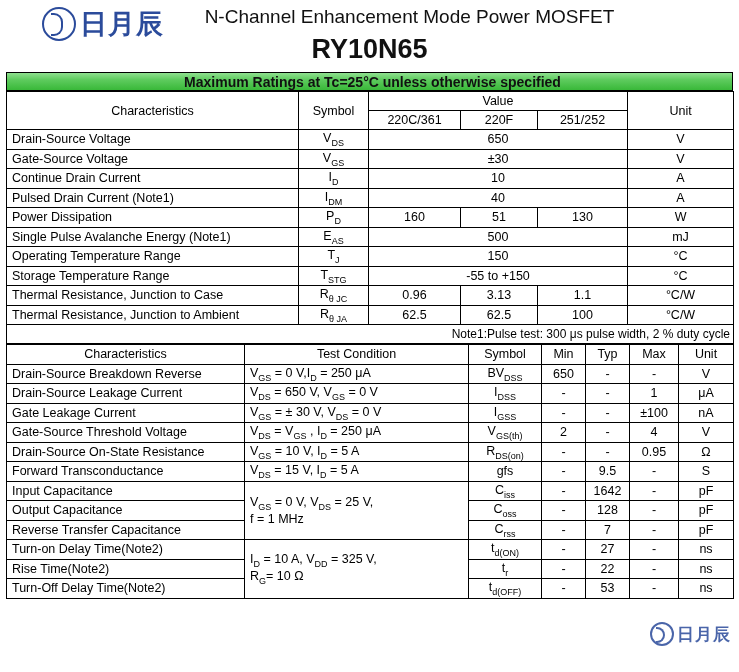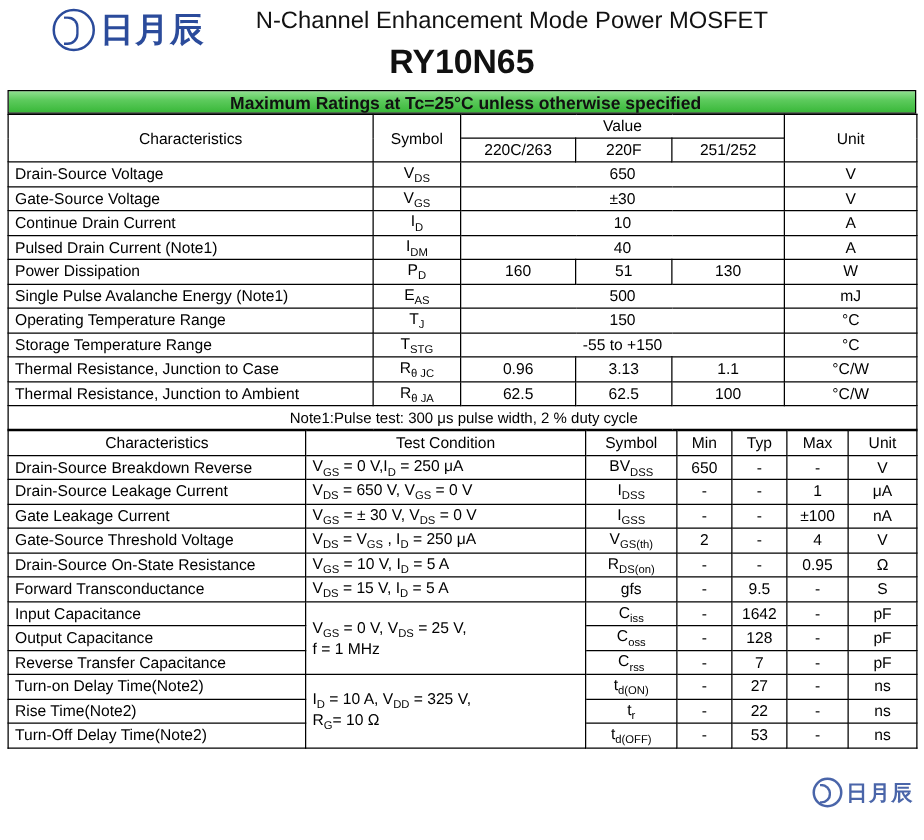--- a/index.html
+++ b/index.html
@@ -66,21 +66,21 @@
     font-size:12.5px;
     font-weight:normal;
     padding:1px 3px;
     height:19px;
     box-sizing:border-box;
     text-align:center;
     vertical-align:middle;
   }
   td.left{text-align:left;padding-left:5px;margin-top:38px;}
   .sub{font-size:9px;vertical-align:sub;}
-  .note-row td{text-align:center;padding-left:5px;font-size:12px;}
+  .note-row td{text-align:right;padding-left:5px;font-size:12px;}
 
   
   .etable td{height:19.5px;}
   .etable .hdr td{font-size:12.5px;}
 
   
   .watermark{
     position:absolute;right:8px;bottom:6px;
     display:flex;align-items:center;gap:3px;opacity:.85;
   }
@@ -114,21 +114,21 @@
       <col style="width:106px">
     </colgroup>
     <tbody>
       <tr>
         <td rowspan="2">Characteristics</td>
         <td rowspan="2">Symbol</td>
         <td colspan="3">Value</td>
         <td rowspan="2">Unit</td>
       </tr>
       <tr>
-        <td>220C/263</td>
+        <td>220C/361</td>
         <td>220F</td>
         <td>251/252</td>
       </tr>
     </tbody>
     <tbody id="max-rows">
         <tr>
           <td class="left">Drain-Source Voltage</td>
           <td><span>V<span class="sub">DS</span></span></td>
           <td colspan="3">650</td>
           <td>V</td>

